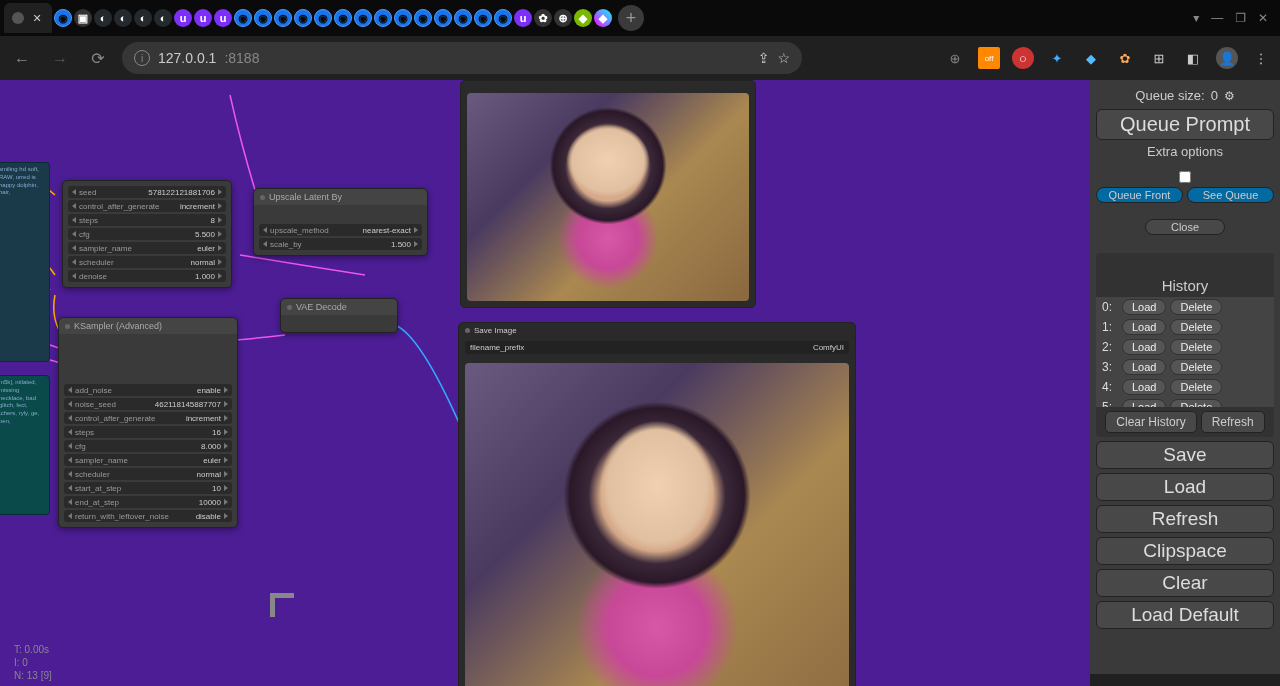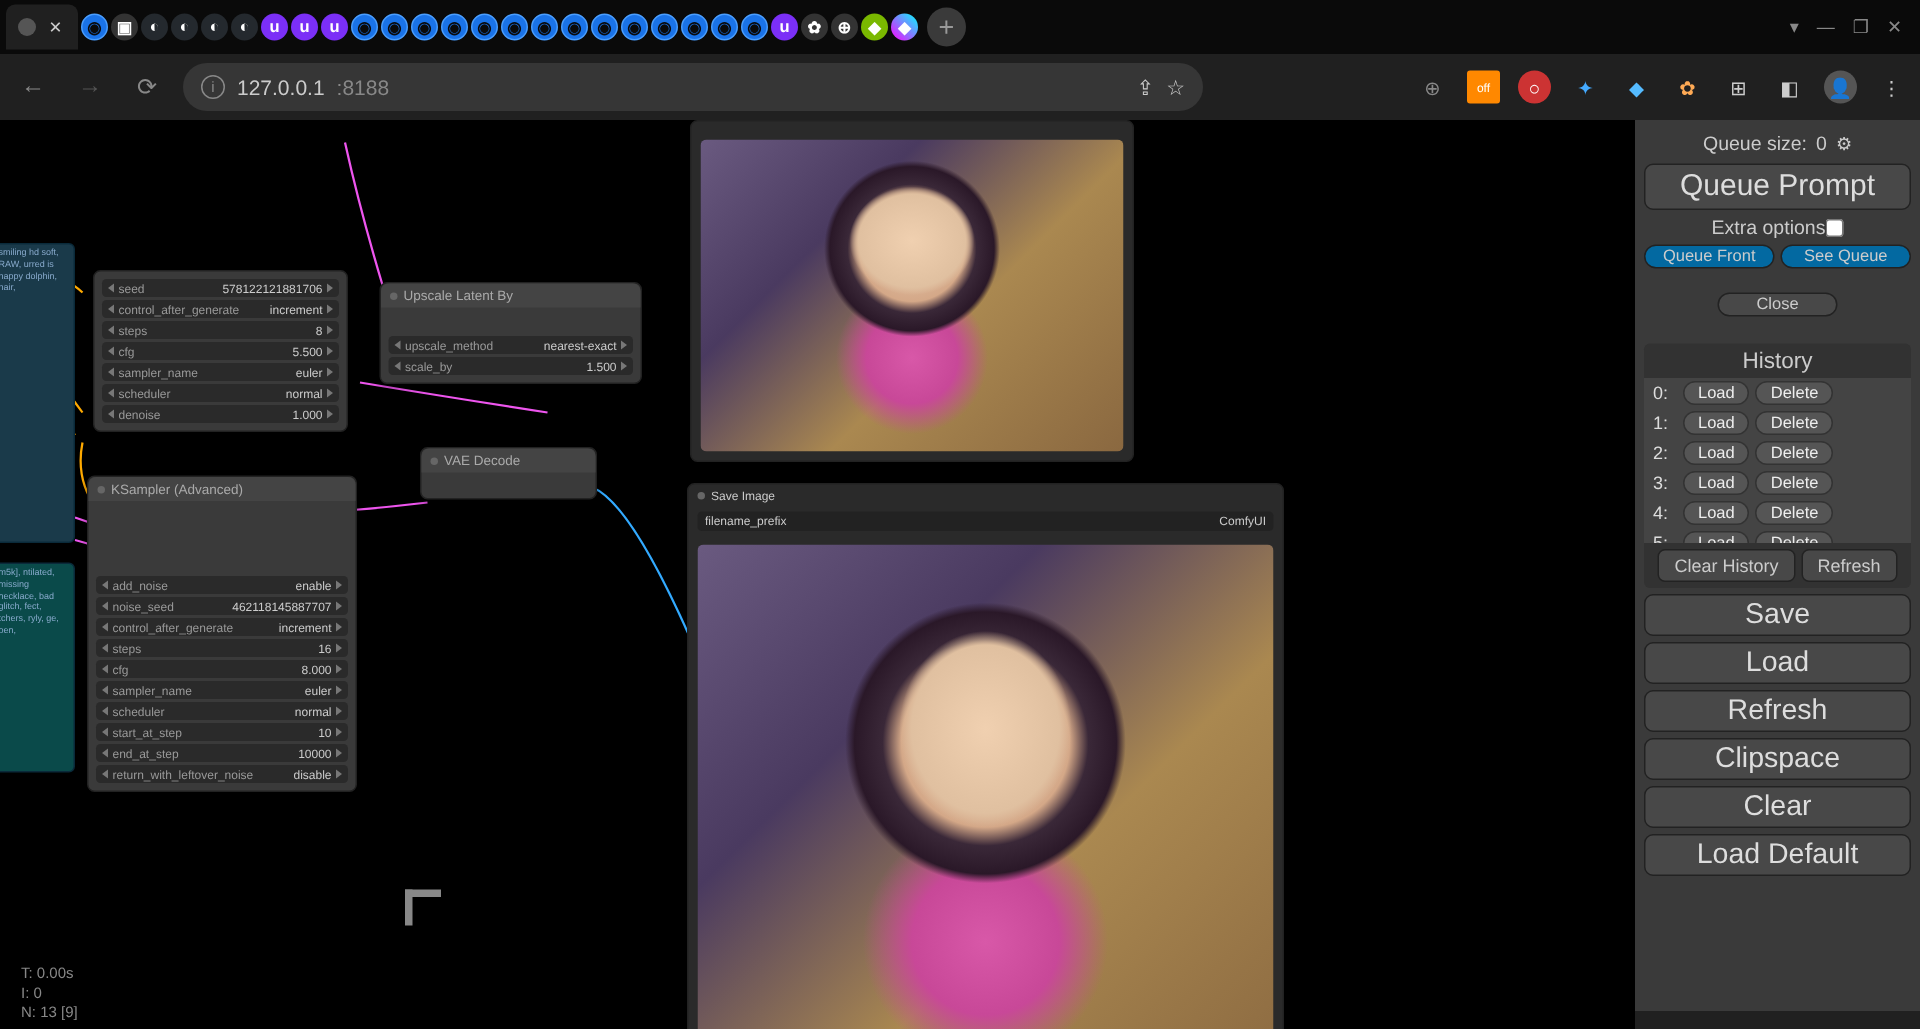--- a/index.html
+++ b/index.html
@@ -21,21 +21,21 @@
 
 .addr-bar { height: 44px; display:flex; align-items:center; padding: 0 8px; gap:10px; background:#202020; }
 .nav-btn { width:28px; height:28px; display:flex; align-items:center; justify-content:center; color:#888; cursor:pointer; font-size:16px;}
 .url-box { flex:0 0 auto; background:#363636; border-radius:20px; height:32px; display:flex; align-items:center; padding:0 12px; gap:8px; width:680px; color:#ccc; font-size:14px;}
 .url-box .info-icon { width:16px; height:16px; border:1.5px solid #888; border-radius:50%; display:flex; align-items:center; justify-content:center; font-size:10px; color:#888;}
 .url-box .port { color:#888; }
 .ext-icons { margin-left:auto; display:flex; gap:12px; align-items:center; }
 .ext { width:22px; height:22px; display:flex; align-items:center; justify-content:center; font-size:13px; }
 
 
-.canvas { position:absolute; top:80px; left:0; right:190px; bottom:0; background:#000000; overflow:hidden;}
+.canvas { position:absolute; top:80px; left:0; right:190px; bottom:0; background:#4c1d95; overflow:hidden;}
 
 
 .node { position:absolute; background:#3a3a3a; border:1px solid #222; border-radius:5px; font-size:9px; color:#aaa; box-shadow:0 2px 6px rgba(0,0,0,.4);}
 .node-header { padding:3px 6px; background:#444; border-radius:5px 5px 0 0; display:flex; align-items:center; gap:4px;}
 .node-header .dot { width:5px; height:5px; border-radius:50%; background:#666;}
 .node-body { padding:3px 5px; }
 .row { display:flex; align-items:center; justify-content:space-between; background:#2a2a2a; border-radius:3px; margin:2px 0; padding:1px 4px; font-size:8px; height:12px; }
 .row .tri { width:0; height:0; border-top:3px solid transparent; border-bottom:3px solid transparent; border-left:4px solid #777;}
 .row .tri.l { border-left:none; border-right:4px solid #777;}
 .row .lab { flex:1; padding-left:3px; color:#999;}
@@ -54,27 +54,27 @@
 
 .wires { position:absolute; top:0; left:0; width:100%; height:100%; pointer-events:none;}
 
 
 .panel { position:absolute; right:0; top:80px; bottom:12px; width:190px; background:#3a3a3a; padding:6px; font-size:13px; display:flex; flex-direction:column; gap:4px; overflow-y:auto;}
 .panel .q-size { text-align:center; color:#ccc; margin:2px 0; display:flex; justify-content:center; align-items:center; gap:6px;}
 .panel .gear { font-size:12px; cursor:pointer;}
 .panel .big-btn { background:#484848; border:1px solid #222; border-radius:6px; padding:4px; text-align:center; cursor:pointer; color:#ddd; }
 .panel .big-btn.qprompt { font-size:20px; padding:3px;}
 .panel .big-btn.main { font-size:19px; padding:2px 17px;text-align:center;}
-.panel .extra { text-align:center; font-size:13px; display:flex; justify-content:center; align-items:center; gap:0;}
+.panel .extra { text-align:center; font-size:13px; display:flex; justify-content:center; align-items:center; gap:12px;flex-direction:column;}
 .panel .extra input { width:12px; height:12px;}
 .panel .twin { display:flex; gap:4px; }
 .panel .twin .small-btn { flex:1; background:#0369a1; border:1px solid #222; border-radius:10px; font-size:11px; padding:1px 4px; text-align:center; cursor:pointer;}
 .panel .close-btn { width:80px; margin:12px auto; background:#484848; border:1px solid #222; border-radius:10px; font-size:11px; padding:1px; text-align:center; cursor:pointer;}
 .panel .history { background:#323232; border-radius:4px; padding:0; margin-top:2px;}
-.panel .history-title { text-align:center; font-size:15px; padding:3px; color:#ccc;}
+.panel .history-title { text-align:center; font-size:15px; padding:3px; color:#ccc;margin-top:21px;}
 .panel .hist-list { background:#444; max-height:110px; overflow-y:scroll; position:relative;}
 .panel .hist-row { display:flex; align-items:center; gap:4px; padding:2px 6px; font-size:12px;}
 .panel .hist-row .idx { color:#ddd; width:16px;}
 .panel .pill { background:#555; border-radius:9px; padding:1px 9px; font-size:11px; cursor:pointer; color:#eee; border:1px solid #333;}
 .panel .hist-actions { display:flex; gap:4px; padding:4px; justify-content:center;}
 .panel .hist-actions .pill2 { background:#484848; border:1px solid #222; border-radius:5px; padding:3px 10px; font-size:12px; cursor:pointer;}
 
 
 .hist-list::-webkit-scrollbar { width:12px; }
 .hist-list::-webkit-scrollbar-track { background:#333; }

